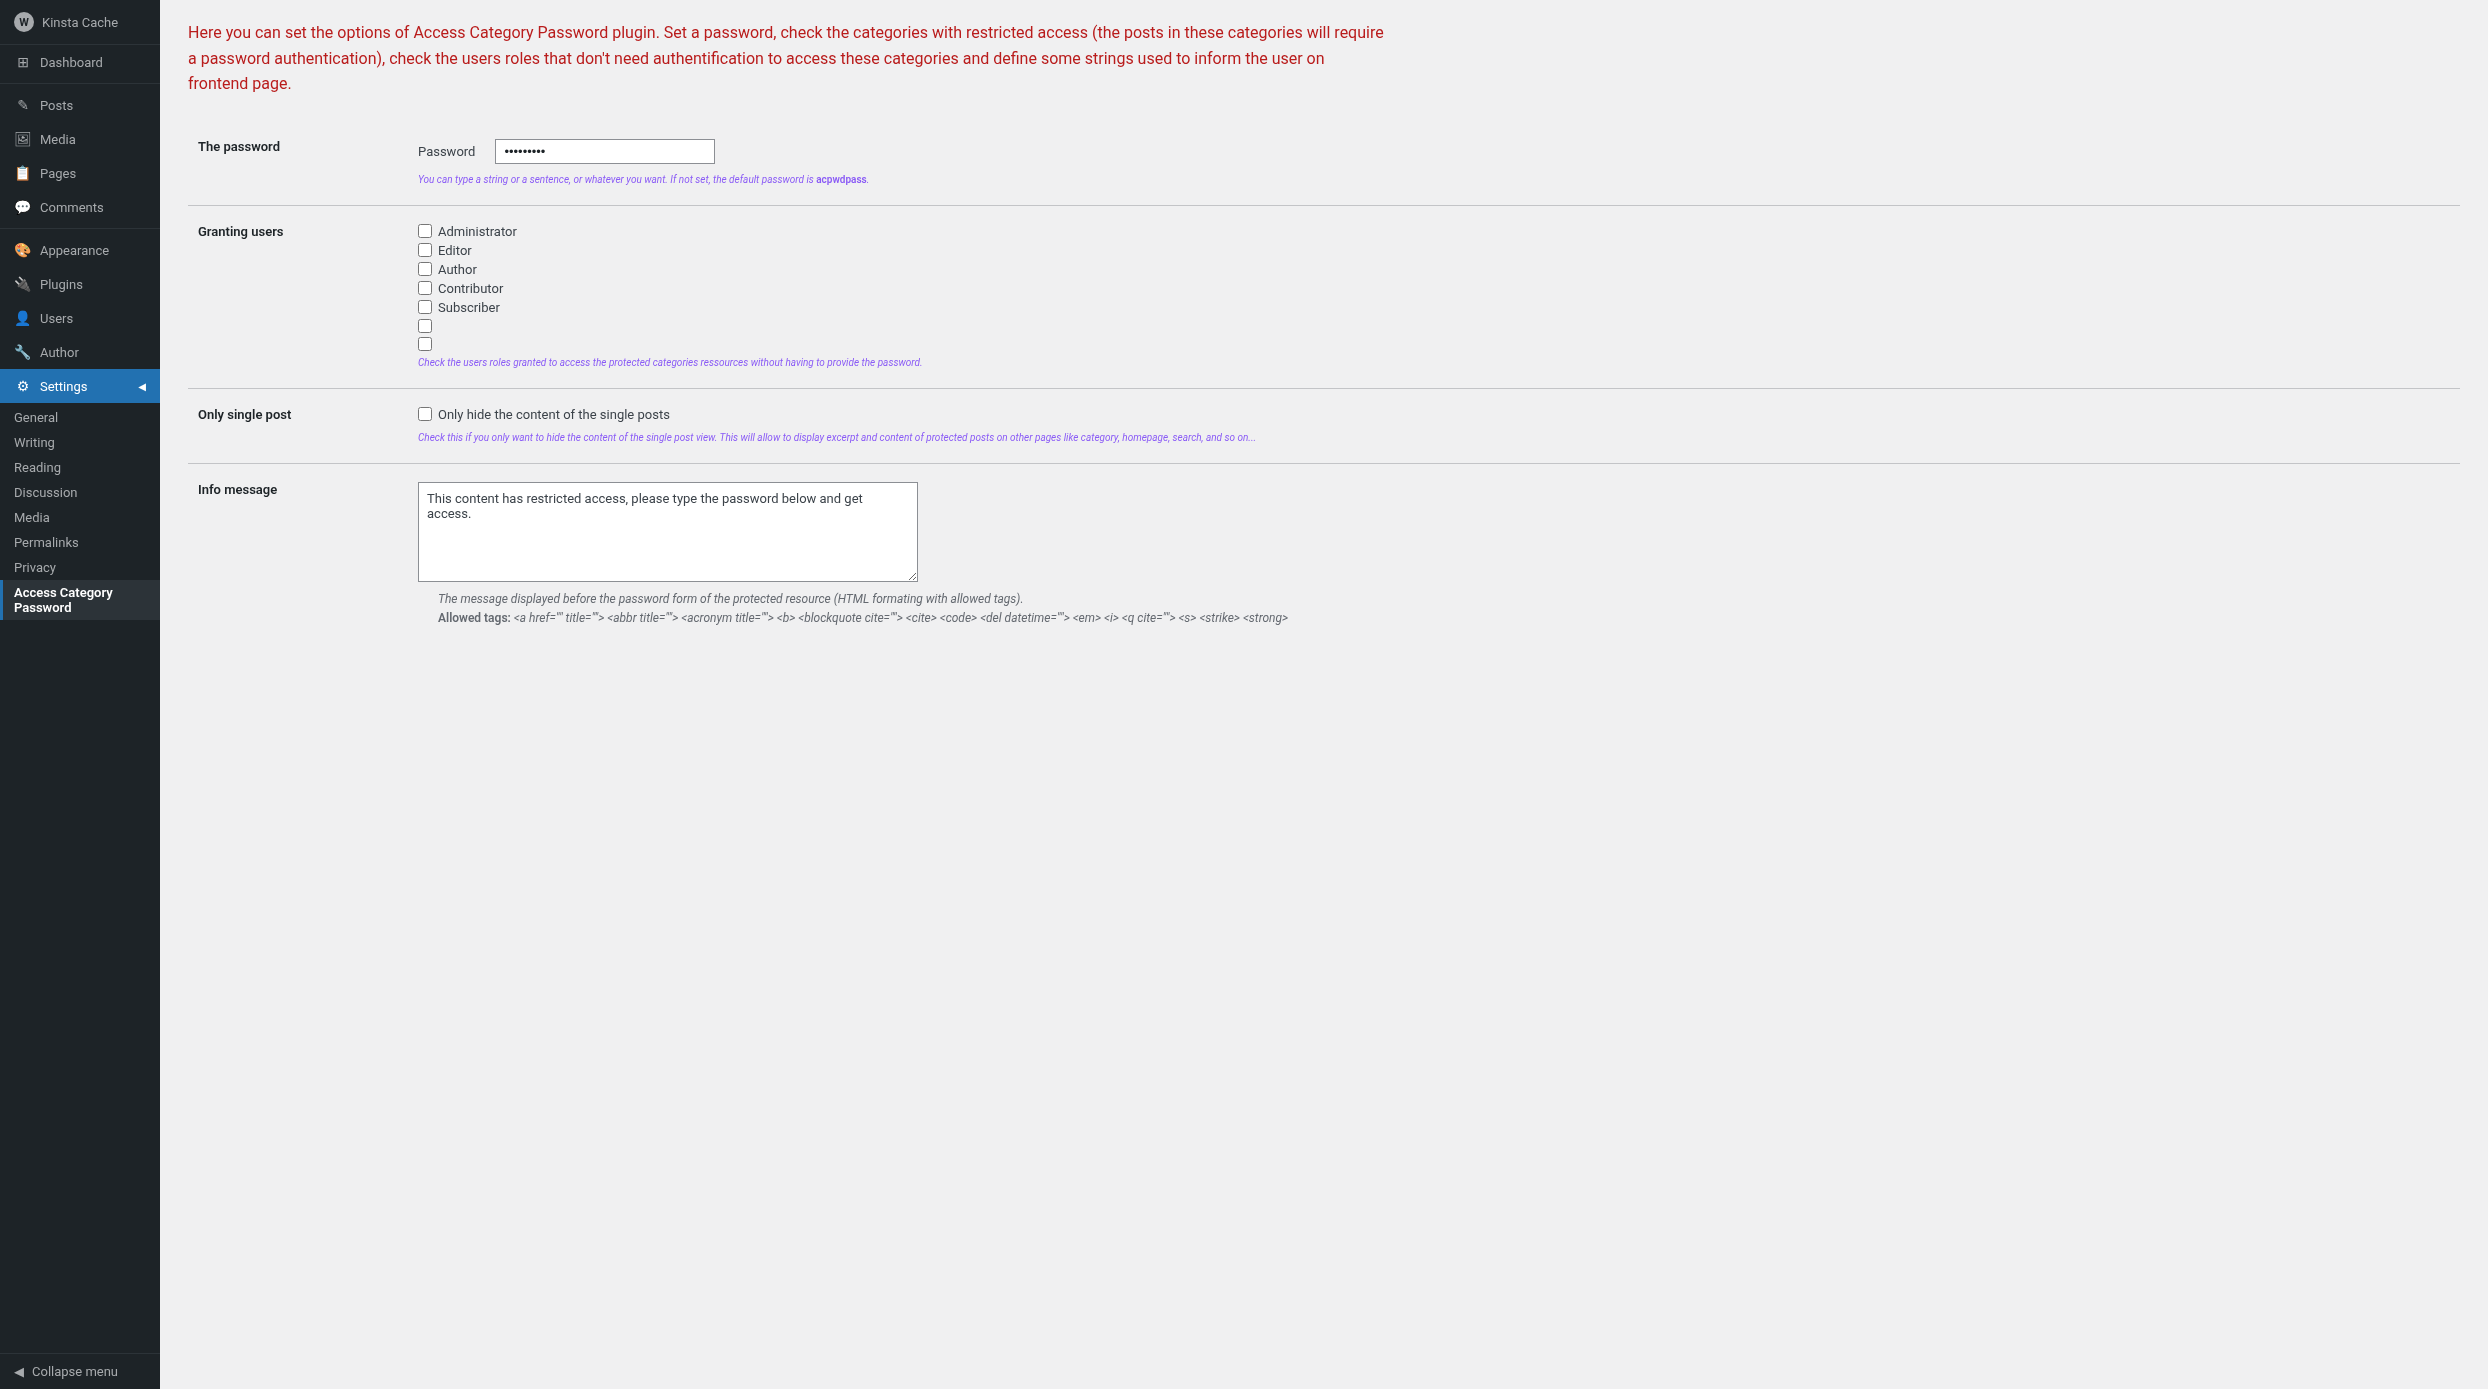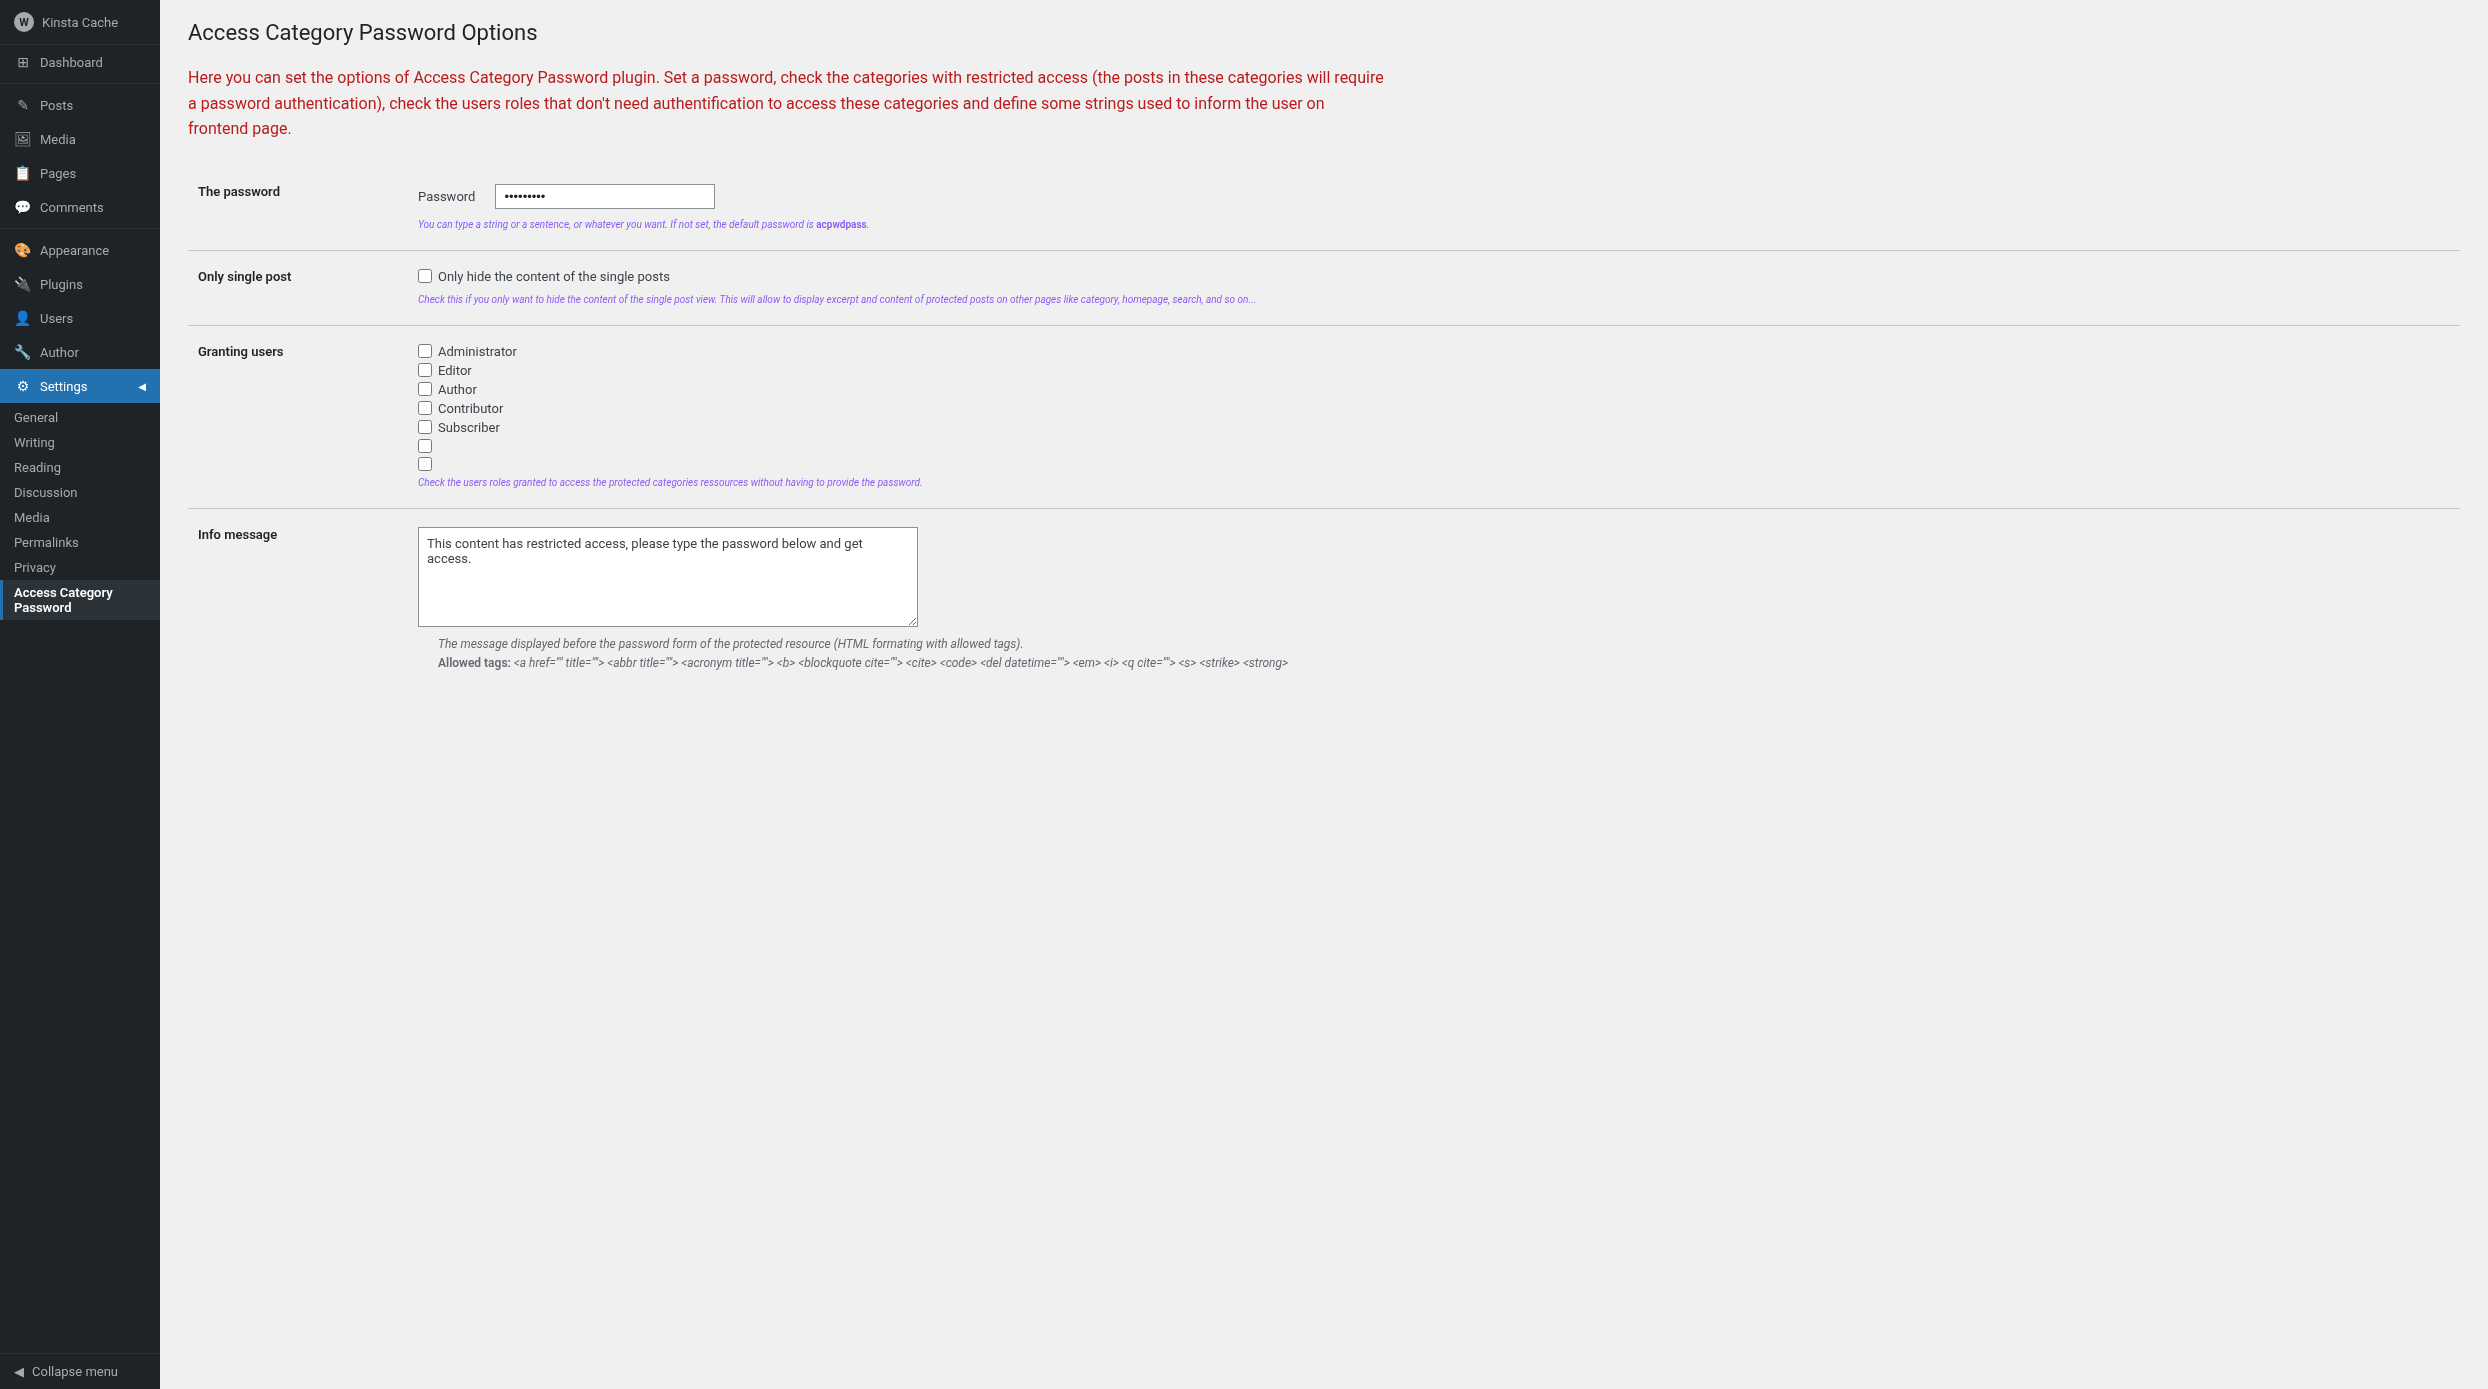--- a/index.html
+++ b/index.html
@@ -311,21 +311,20 @@
 
   <div class="collapse-menu">
     <span>◀</span>
     <span>Collapse menu</span>
   </div>
 
 </div>
 
 <div id="main">
 
-  <h1 class="page-title">Access Category Password Options</h1>
 
   <p class="description-text">Here you can set the options of Access Category Password plugin. Set a password, check the categories with restricted access (the posts in these categories will require a password authentication), check the users roles that don't need authentification to access these categories and define some strings used to inform the user on frontend page.</p>
 
   <table class="options-table">
 
     <tbody>
         <tr>
       <td class="option-label">The password</td>
       <td class="option-content">
         <div class="password-row">
@@ -334,62 +333,62 @@
         </div>
         <p class="hint-text">
           <span>You can type a string or a sentence, or whatever you want. If not set, the default password is</span>
           <strong>acpwdpass</strong><span>.</span>
         </p>
       </td>
     </tr>
 
 
     <tr>
+      <td class="option-label">Granting users</td>
+      <td class="option-content">
+        <div class="checkbox-group">
+          <label class="checkbox-item">
+            <input type="checkbox" style="">
+            <span>Administrator</span>
+          </label>
+          <label class="checkbox-item">
+            <input type="checkbox" style="">
+            <span>Editor</span>
+          </label>
+          <label class="checkbox-item">
+            <input type="checkbox" style="">
+            <span>Author</span>
+          </label>
+          <label class="checkbox-item">
+            <input type="checkbox" style="">
+            <span>Contributor</span>
+          </label>
+          <label class="checkbox-item">
+            <input type="checkbox" style="">
+            <span>Subscriber</span>
+          </label>
+          <label class="checkbox-item">
+            <input type="checkbox" style="">
+          </label>
+          <label class="checkbox-item">
+            <input type="checkbox" style="">
+          </label>
+        </div>
+        <p class="hint-text">Check the users roles granted to access the protected categories ressources without having to provide the password.</p>
+      </td>
+    </tr>
+
+    <tr>
       <td class="option-label">Only single post</td>
       <td class="option-content">
         <label class="checkbox-item" style="margin-bottom:8px;">
           <input type="checkbox" style="">
           <span>Only hide the content of the single posts</span>
         </label>
         <p class="hint-text">Check this if you only want to hide the content of the single post view. This will allow to display excerpt and content of protected posts on other pages like category, homepage, search, and so on...</p>
-      </td>
-    </tr>
-
-    <tr>
-      <td class="option-label">Granting users</td>
-      <td class="option-content">
-        <div class="checkbox-group">
-          <label class="checkbox-item">
-            <input type="checkbox" style="">
-            <span>Administrator</span>
-          </label>
-          <label class="checkbox-item">
-            <input type="checkbox" style="">
-            <span>Editor</span>
-          </label>
-          <label class="checkbox-item">
-            <input type="checkbox" style="">
-            <span>Author</span>
-          </label>
-          <label class="checkbox-item">
-            <input type="checkbox" style="">
-            <span>Contributor</span>
-          </label>
-          <label class="checkbox-item">
-            <input type="checkbox" style="">
-            <span>Subscriber</span>
-          </label>
-          <label class="checkbox-item">
-            <input type="checkbox" style="">
-          </label>
-          <label class="checkbox-item">
-            <input type="checkbox" style="">
-          </label>
-        </div>
-        <p class="hint-text">Check the users roles granted to access the protected categories ressources without having to provide the password.</p>
       </td>
     </tr>
 
     <tr>
       <td class="option-label">Info message</td>
       <td class="option-content">
         <textarea class="info-textarea" style="">This content has restricted access, please type the password below and get access.</textarea>
         <p class="hint-text allowed-tags-text">
           <em>The message displayed before the password form of the protected resource (HTML formating with allowed tags).</em><br>
           <strong>Allowed tags:</strong>

